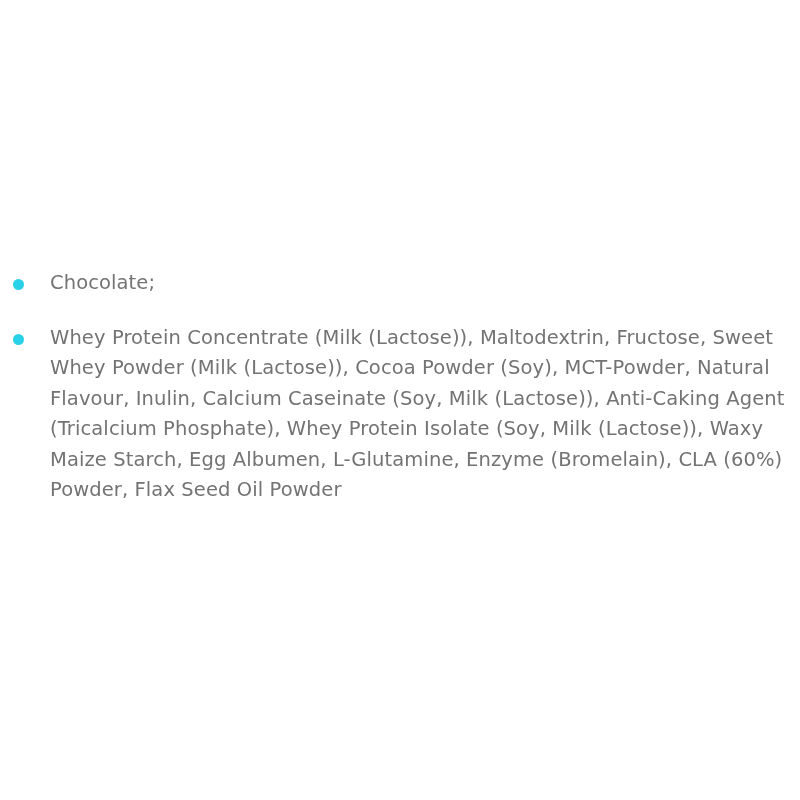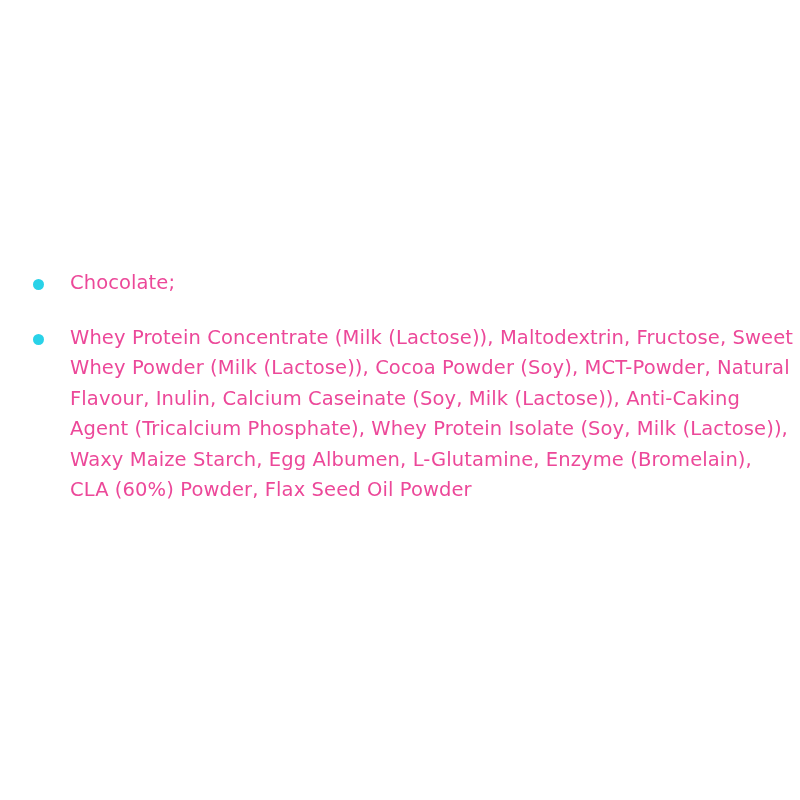--- a/index.html
+++ b/index.html
@@ -26,25 +26,24 @@
     width: 800px;
     list-style: none;
     margin: 0;
     padding: 0;
   }
   .list-item {
     position: relative;
     padding-left: 50px;
     padding-right: 4px;
     margin-bottom: 24px;
-    color: #ec4899;
+    color: #737373;
     font-size: 19.5px;
     line-height: 30.5px;
     letter-spacing: 0.1px;
-    margin-left: 20px;
   }
   .bullet {
     position: absolute;
     left: 13px;
     top: 11px;
     width: 11px;
     height: 11px;
     border-radius: 50%;
     background: #29d2e8;
     display: block;

